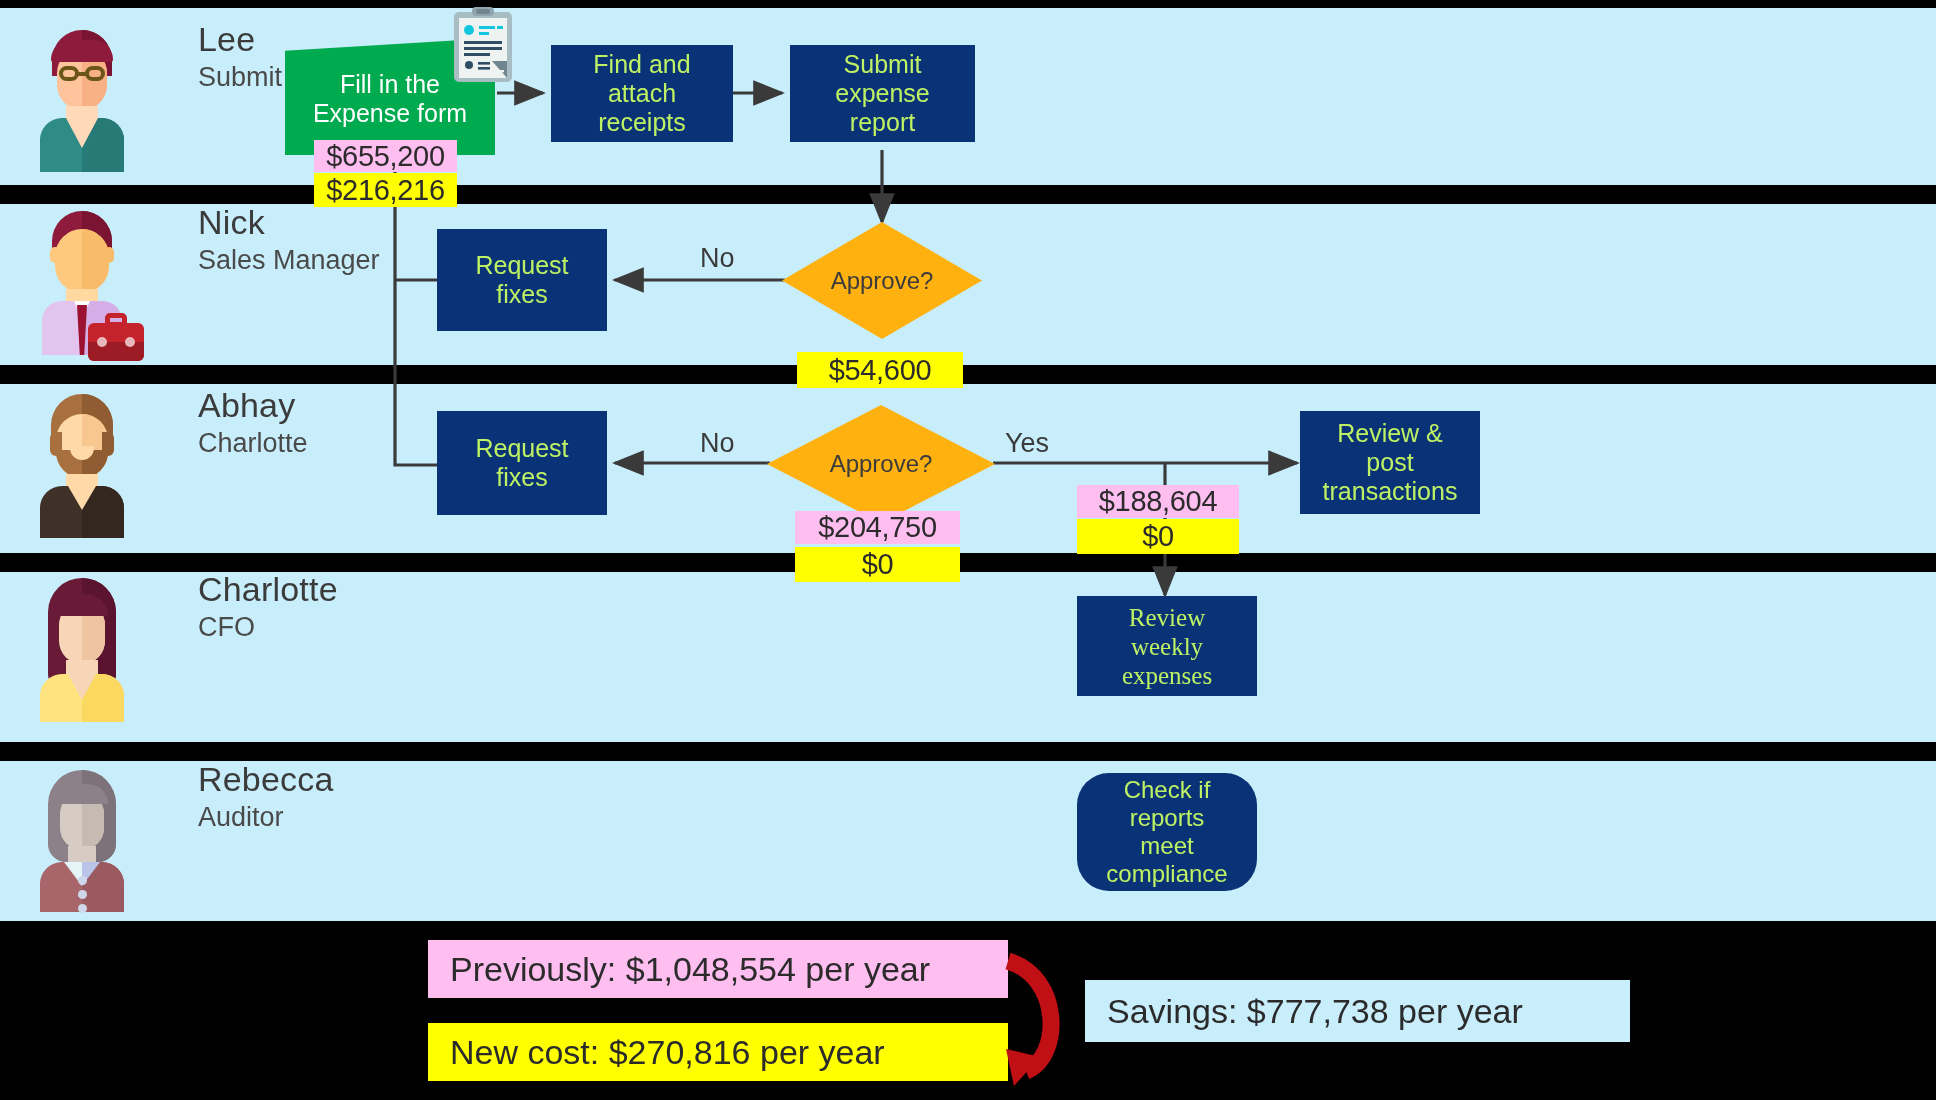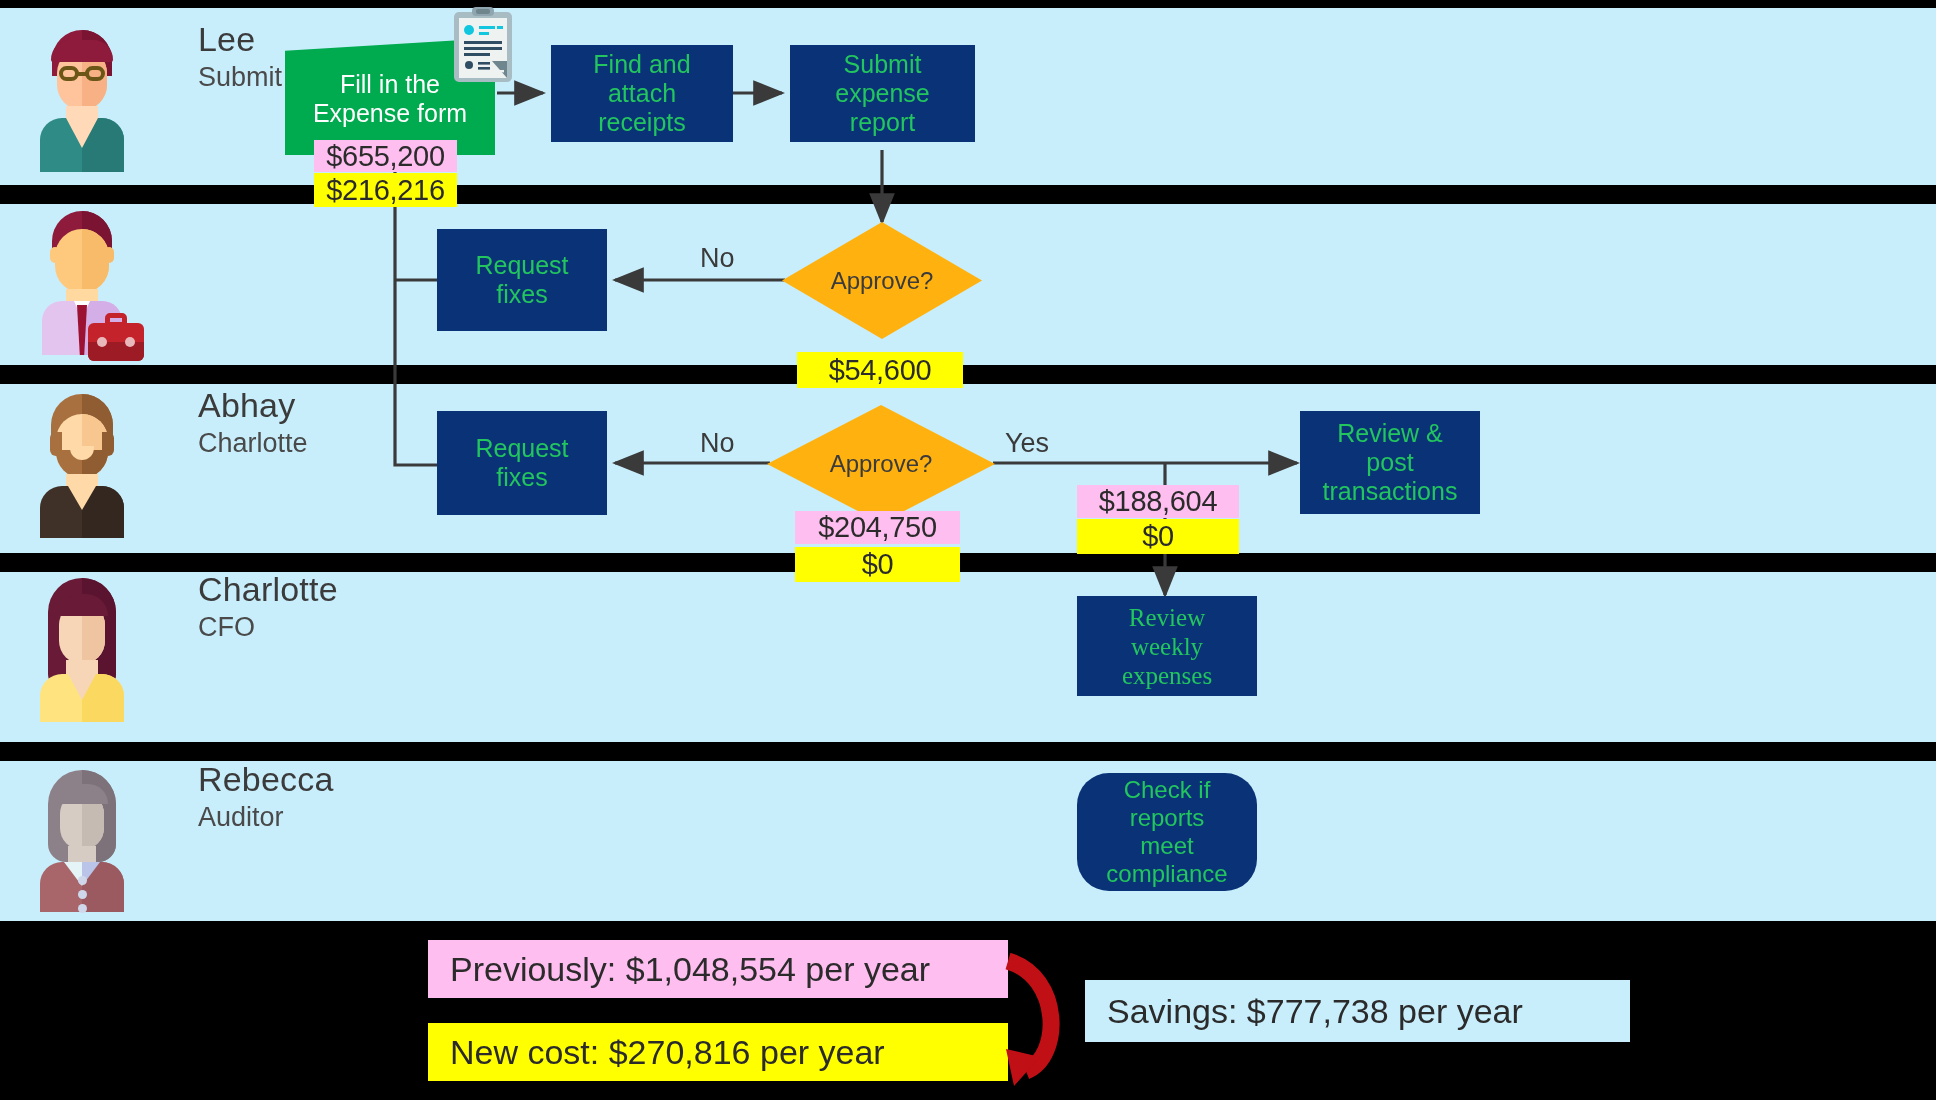--- a/index.html
+++ b/index.html
@@ -9,21 +9,21 @@
   .lane{position:absolute;left:0;width:1936px;background:#c8eefc;}
   .lane-divider{position:absolute;left:0;width:1936px;background:#000;}
 
   .actor{position:absolute;display:flex;}
   .avatar{position:relative;width:112px;height:150px;flex:none;}
   .actor-text{margin-left:60px;line-height:1.0;}
   .actor-name{font-size:34px;color:#3b3b3b;font-weight:400;letter-spacing:.2px;}
   .actor-role{font-size:27px;color:#4a4a4a;margin-top:8px;font-weight:400;}
 
   .node{position:absolute;display:flex;align-items:center;justify-content:center;
-        text-align:center;color:#22c55e;font-size:25px;line-height:1.16;box-sizing:border-box;padding:4px 20px;}
+        text-align:center;color:#bef264;font-size:25px;line-height:1.16;box-sizing:border-box;padding:4px 20px;}
   .node.navy{background:#0a3377;}
 
   .diamond{position:absolute;display:flex;align-items:center;justify-content:center;}
   .diamond .dshape{position:absolute;inset:0;background:#ffb20f;
        clip-path:polygon(50% 0,100% 50%,50% 100%,0 50%);}
   .diamond .dlabel{position:relative;font-size:24px;color:#3b3b3b;}
 
   .greenwrap{position:absolute;}
   .greenwrap .gshape{position:absolute;inset:0;background:#00aa4f;
       clip-path:polygon(0 11%,100% 0,100% 100%,0 100%);}
@@ -100,20 +100,24 @@
         <div class="sh" style="left:16px;top:96px;width:80px;height:54px;background:#e3c4ef;border-radius:20px 20px 0 0;"></div>
         <div class="sh" style="left:56px;top:96px;width:40px;height:54px;background:#d4aee6;border-radius:0 20px 0 0;"></div>
         <div class="sh" style="left:48px;top:96px;width:16px;height:18px;background:#fff;clip-path:polygon(0 0,100% 0,50% 100%);"></div>
         <div class="sh" style="left:51px;top:100px;width:10px;height:50px;background:#9c1232;clip-path:polygon(0 0,100% 0,72% 100%,28% 100%);"></div>
         <div class="sh" style="left:62px;top:118px;width:56px;height:38px;background:#c4232b;border-radius:6px;"></div>
         <div class="sh" style="left:62px;top:137px;width:56px;height:19px;background:#9c1b24;border-radius:0 0 6px 6px;"></div>
         <div class="sh" style="left:79px;top:108px;width:22px;height:14px;border:5px solid #c4232b;border-radius:5px 5px 0 0;box-sizing:border-box;"></div>
         <div class="sh" style="left:71px;top:132px;width:10px;height:10px;background:#e8b8bb;border-radius:5px;"></div>
         <div class="sh" style="left:99px;top:132px;width:10px;height:10px;background:#e8b8bb;border-radius:5px;"></div>
       </div>
+    </div>
+    <div class="actor-text">
+      <div class="actor-name">Nick</div>
+      <div class="actor-role">Sales Manager</div>
     </div>
   </div>
 
   <div class="actor" style="left:26px;top:388px;">
     <div class="avatar">
       <div class="av-base">
         <div class="sh" style="left:25px;top:6px;width:62px;height:50px;background:#a8703f;border-radius:31px 31px 0 0;"></div>
         <div class="sh" style="left:56px;top:6px;width:31px;height:50px;background:#8f5d31;border-radius:0 31px 0 0;"></div>
         <div class="sh" style="left:30px;top:26px;width:52px;height:64px;background:#ffd9a8;border-radius:26px;"></div>
         <div class="sh" style="left:56px;top:26px;width:26px;height:64px;background:#f7c78f;border-radius:0 26px 26px 0;"></div>

